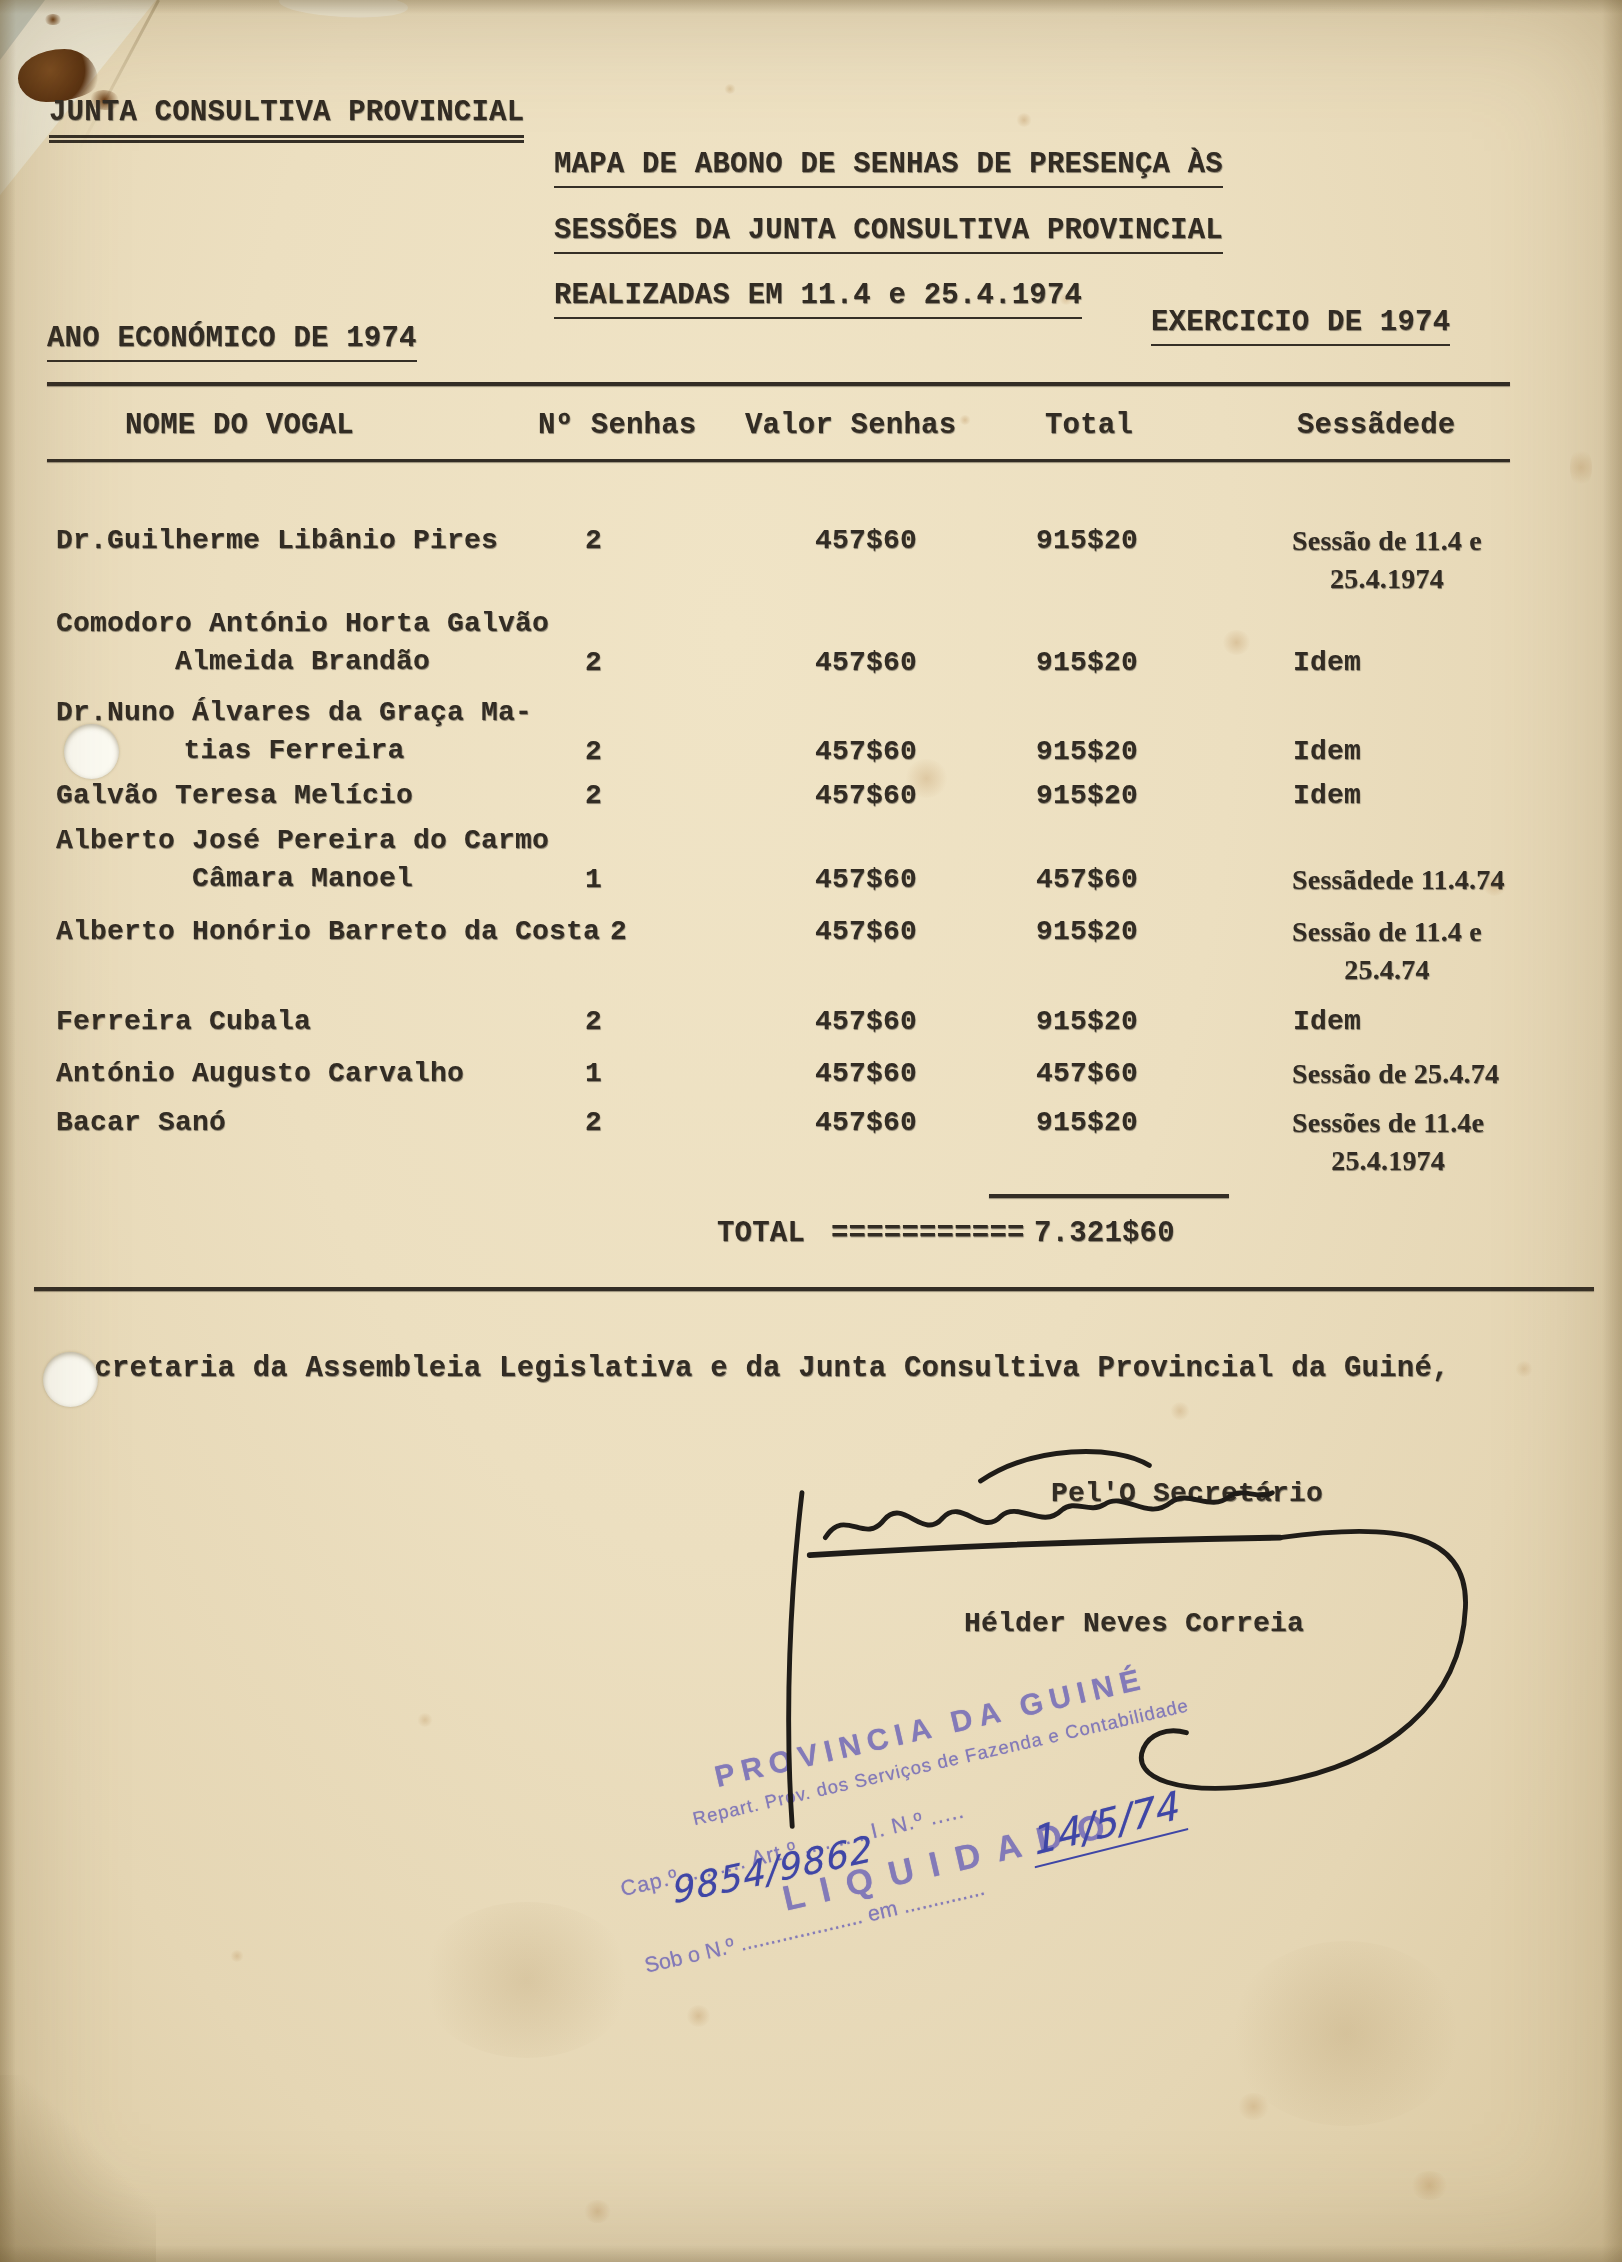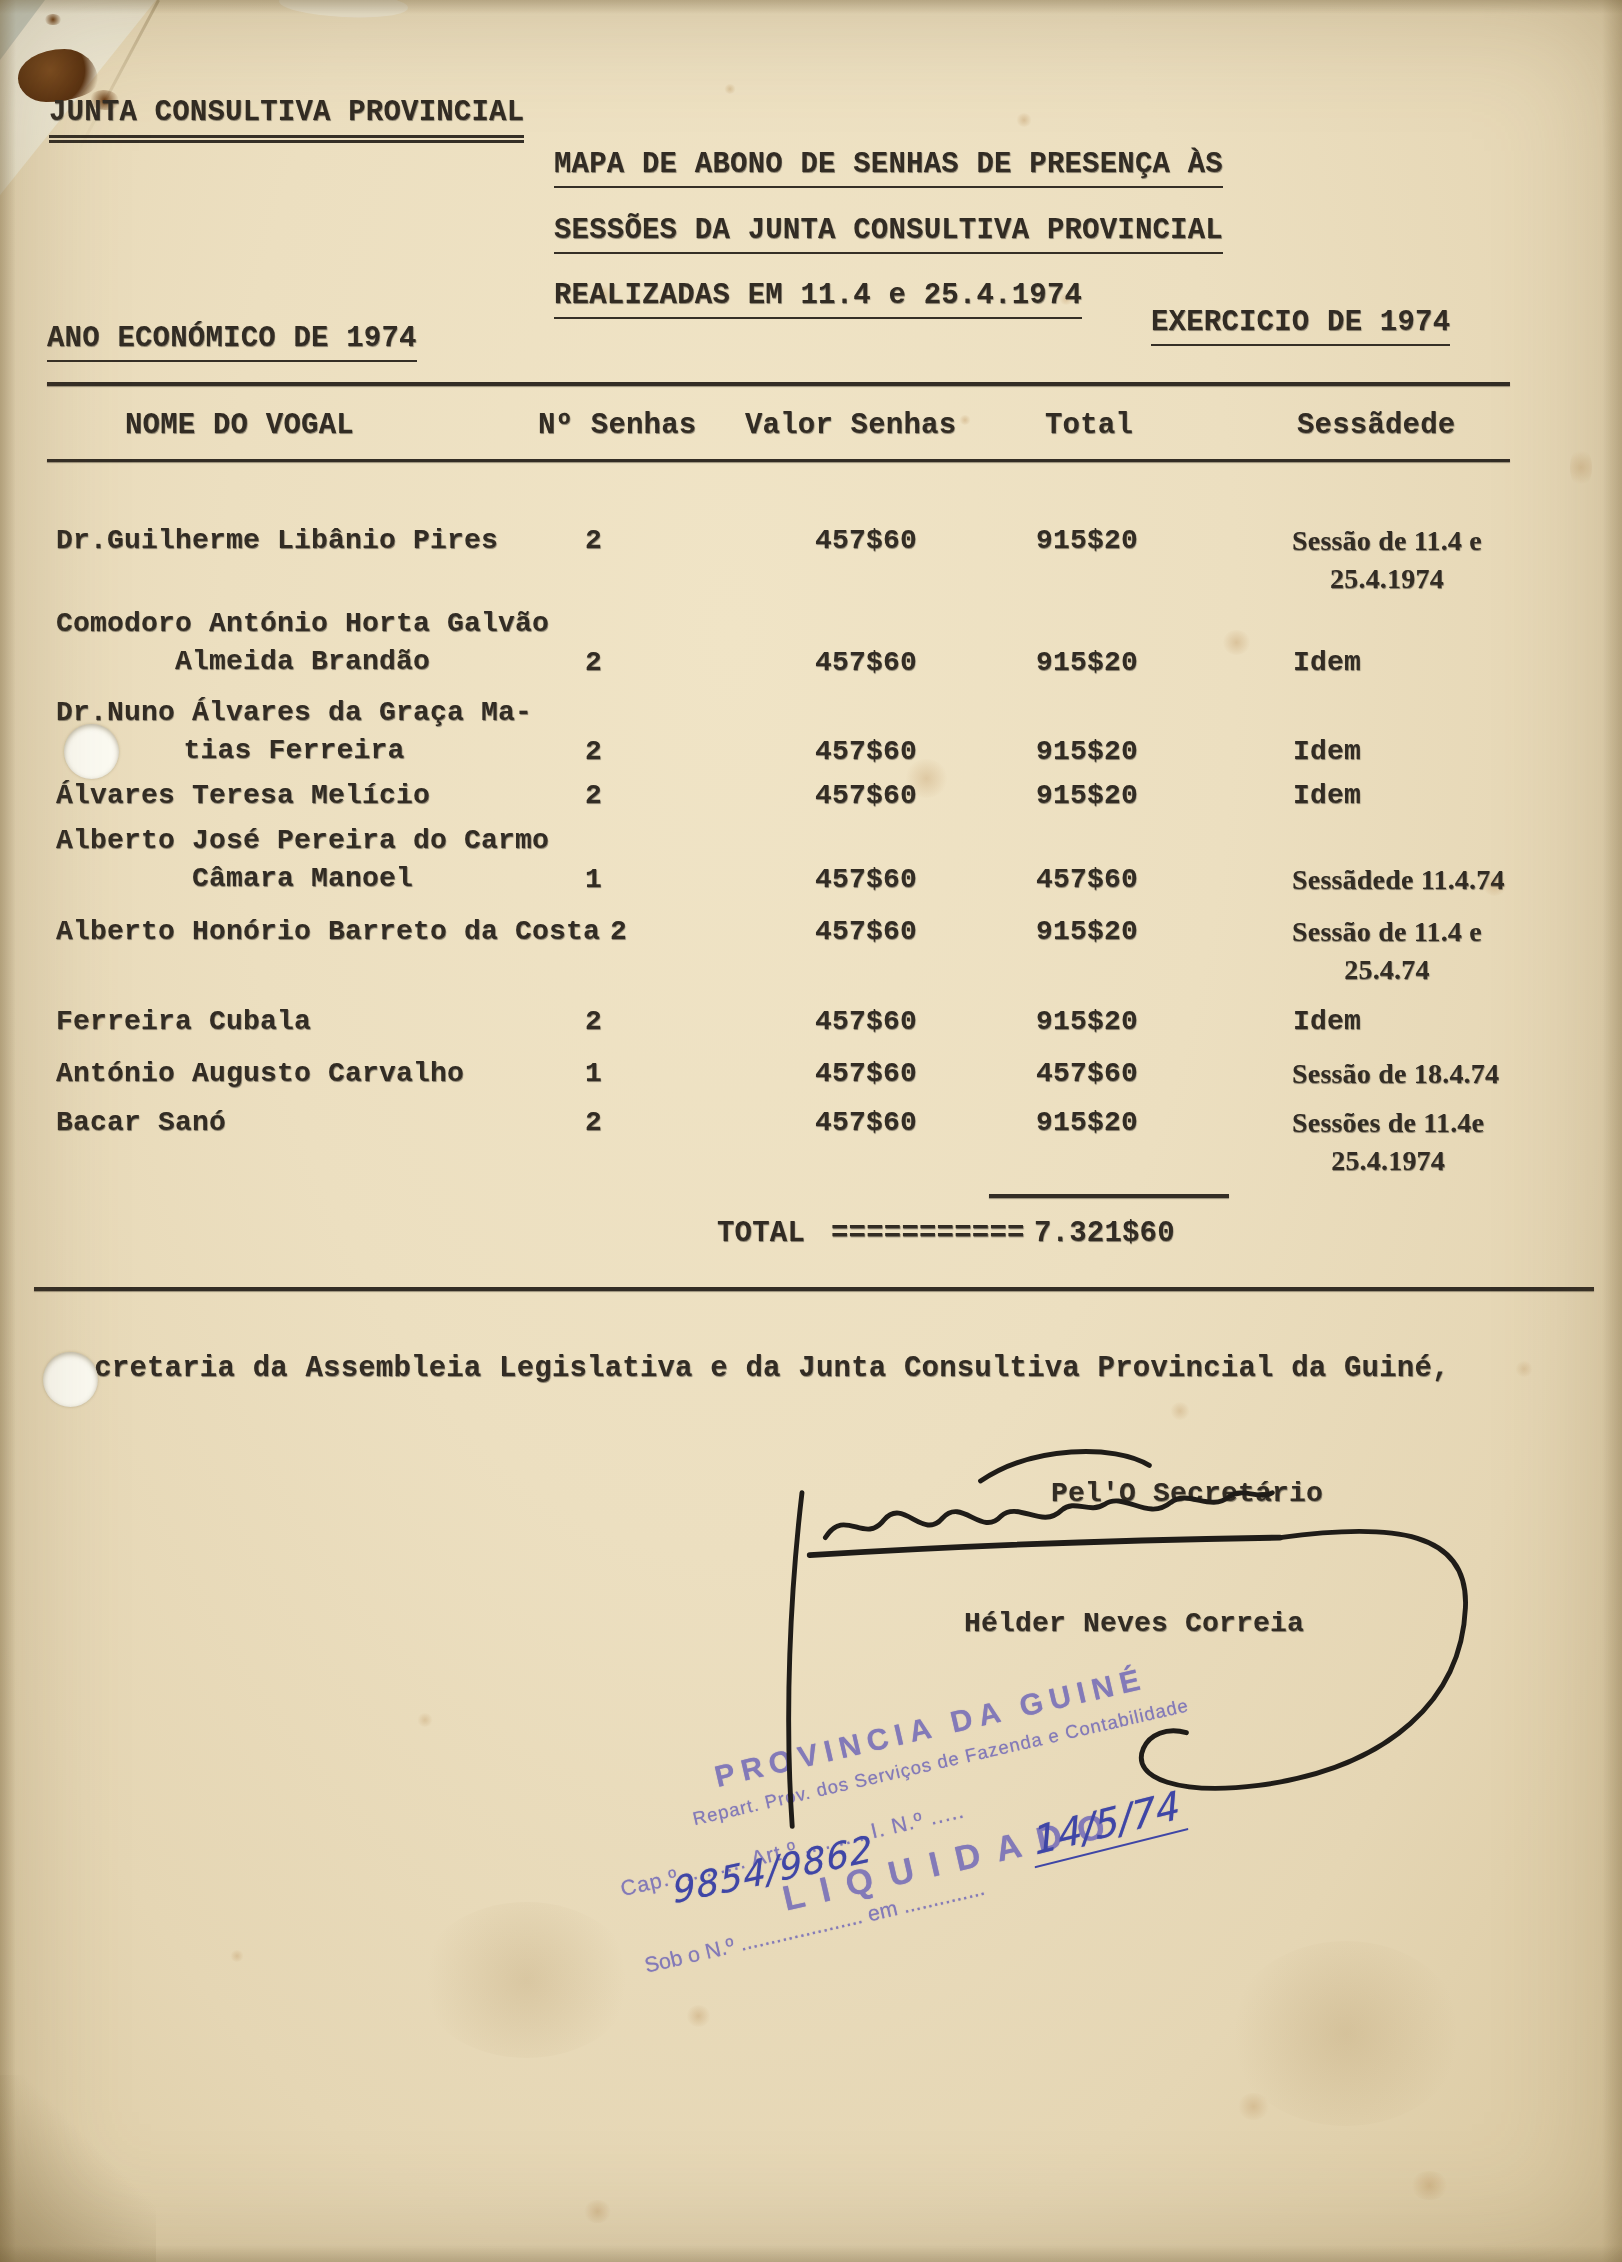--- a/index.html
+++ b/index.html
@@ -150,21 +150,21 @@
   <div class="tw fs29 c-tot" style="top:644px">915$20</div>
   <div class="tw fs29 c-idem" style="top:644px">Idem</div>
 
   <div class="tw fs29 c-name" style="top:694px">Dr.Nuno Álvares da Graça Ma-
 tias Ferreira</div>
   <div class="tw fs29 c-sen" style="top:733px">2</div>
   <div class="tw fs29 c-val" style="top:733px">457$60</div>
   <div class="tw fs29 c-tot" style="top:733px">915$20</div>
   <div class="tw fs29 c-idem" style="top:733px">Idem</div>
 
-  <div class="tw fs29 c-name" style="top:777px">Álvares Teresa Melício</div>
+  <div class="tw fs29 c-name" style="top:777px">Galvão Teresa Melício</div>
   <div class="tw fs29 c-sen" style="top:777px">2</div>
   <div class="tw fs29 c-val" style="top:777px">457$60</div>
   <div class="tw fs29 c-tot" style="top:777px">915$20</div>
   <div class="tw fs29 c-idem" style="top:777px">Idem</div>
 
   <div class="tw fs29 c-name" style="top:822px">Alberto José Pereira do Carmo
 Câmara Manoel</div>
   <div class="tw fs29 c-sen" style="top:861px">1</div>
   <div class="tw fs29 c-val" style="top:861px">457$60</div>
   <div class="tw fs29 c-tot" style="top:861px">457$60</div>
@@ -180,21 +180,21 @@
   <div class="tw fs29 c-name" style="top:1003px">Ferreira Cubala</div>
   <div class="tw fs29 c-sen" style="top:1003px">2</div>
   <div class="tw fs29 c-val" style="top:1003px">457$60</div>
   <div class="tw fs29 c-tot" style="top:1003px">915$20</div>
   <div class="tw fs29 c-idem" style="top:1003px">Idem</div>
 
   <div class="tw fs29 c-name" style="top:1055px">António Augusto Carvalho</div>
   <div class="tw fs29 c-sen" style="top:1055px">1</div>
   <div class="tw fs29 c-val" style="top:1055px">457$60</div>
   <div class="tw fs29 c-tot" style="top:1055px">457$60</div>
-  <div class="tw fs29 c-obs" style="top:1055px">Sessão de 18.4.74</div>
+  <div class="tw fs29 c-obs" style="top:1055px">Sessão de 25.4.74</div>
 
   <div class="tw fs29 c-name" style="top:1104px">Bacar Sanó</div>
   <div class="tw fs29 c-sen" style="top:1104px">2</div>
   <div class="tw fs29 c-val" style="top:1104px">457$60</div>
   <div class="tw fs29 c-tot" style="top:1104px">915$20</div>
   <div class="tw fs29 c-obs" style="top:1104px">Sessões de 11.4e
 25.4.1974</div>
 
   <div class="rule" style="left:989px;top:1194px;width:240px;height:3.9px"></div>
   <div class="tw" style="left:717px;top:1215px">TOTAL</div>

